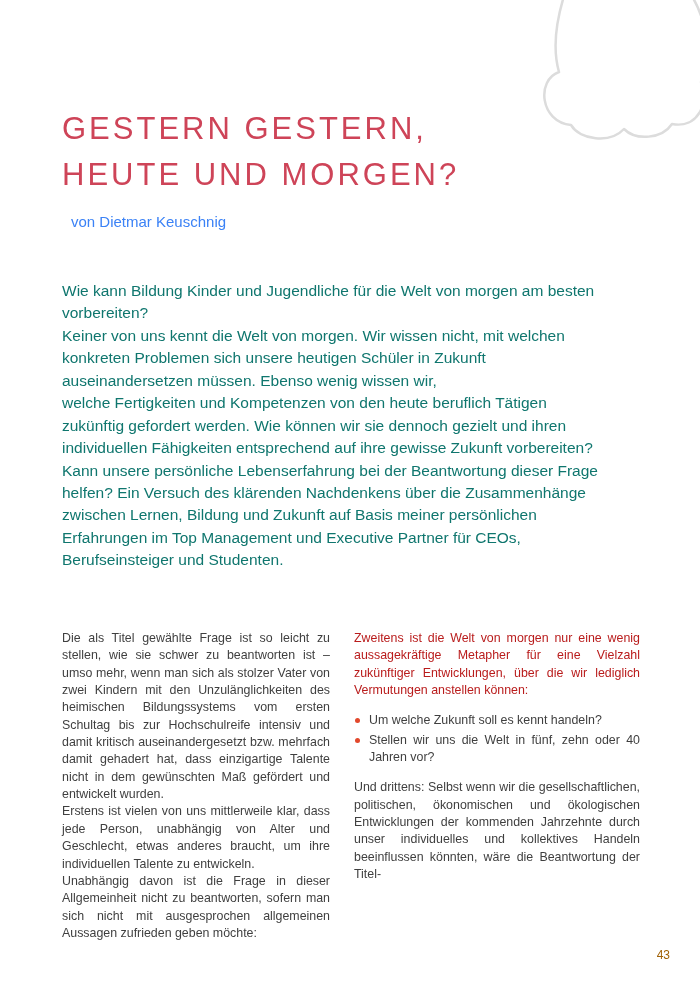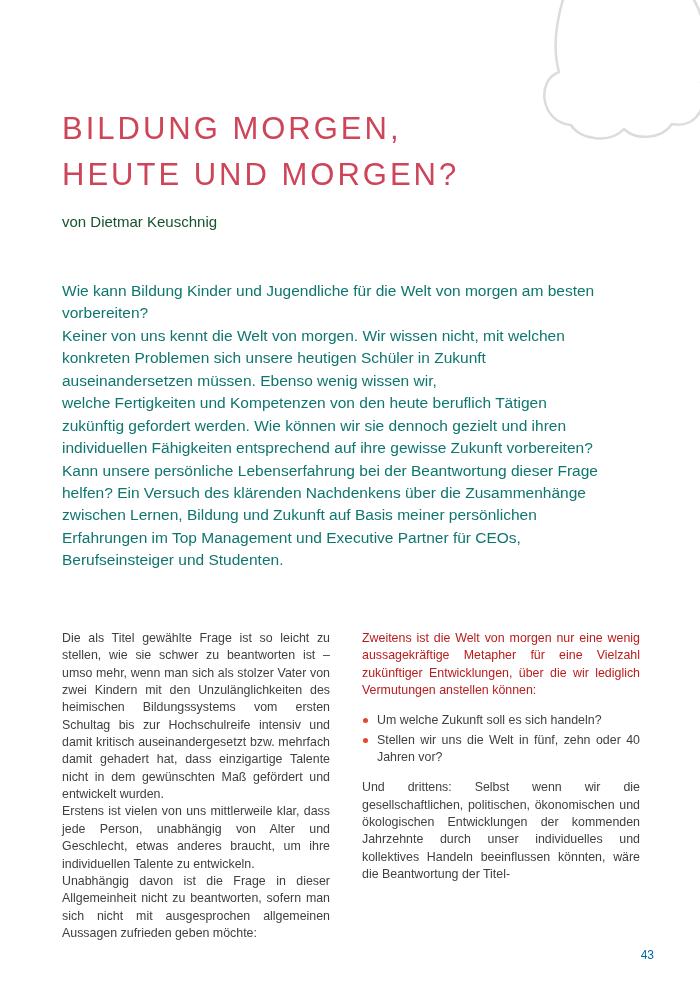--- a/index.html
+++ b/index.html
@@ -38,36 +38,37 @@
     font-size:31px;
     line-height:1.48;
     letter-spacing:3px;
     font-weight:400;
     color:var(--accent, #ce4458);
   }
 
   .byline {
     margin-top:15px;
     font-size:15px;
-    color:#14532d;
+    color:#3b82f6;
+    margin-left:9px;
   }
 
   .intro {
     margin-top:50px;
     width:540px;
     font-size:15.5px;
     line-height:1.45;
     color:#0f766e;
     white-space:pre-line;
   }
 
   .columns {
     margin-top:58px;
     display:flex;
-    gap:32px;
+    gap:24px;
   }
   .col {
     font-size:12.4px;
     line-height:1.4;
     text-align:justify;
     color:#3f3f3f;
     hyphens:auto;
     -webkit-hyphens:auto;
   }
   .col-left  { flex:0 0 268px; }
@@ -93,44 +94,44 @@
   .bullets .dot {
     position:absolute;
     left:1px; top:6px;
     width:5px; height:5px;
     border-radius:50%;
     background:var(--bullet, #e2482c);
   }
 
   .pagenum {
     position:absolute;
-    right:46px; bottom:38px;
+    right:30px; bottom:38px;
     font-size:12px;
-    color:#0369a1;
+    color:#a16207;
   }
 </style>
 </head>
 <body>
 
 <div class="cloud">
   <svg width="172" height="150" viewBox="0 0 172 150" aria-hidden="true">
     <path d="M 40 -16
              C 30 12, 23 44, 31 72
              C 8 80, 12 122, 43 125
              C 52 140, 82 144, 96 129
              C 108 141, 134 139, 144 124
              C 170 129, 182 102, 173 82
              C 187 54, 177 12, 157 -14"></path>
   </svg>
 </div>
 
 <div class="content">
 
   <h1 class="title">
-    <span>BILDUNG MORGEN,</span><br>
+    <span>GESTERN GESTERN,</span><br>
     <span>HEUTE UND MORGEN?</span>
   </h1>
 
   <div class="byline">von Dietmar Keuschnig</div>
 
   <div class="intro">Wie kann Bildung Kinder und Jugendliche für die Welt von morgen am besten vorbereiten?
 Keiner von uns kennt die Welt von morgen. Wir wissen nicht, mit welchen konkreten Problemen sich unsere heutigen Schüler in Zukunft auseinandersetzen müssen. Ebenso wenig wissen wir,
 welche Fertigkeiten und Kompetenzen von den heute beruflich Tätigen zukünftig gefordert werden. Wie können wir sie dennoch gezielt und ihren individuellen Fähigkeiten entsprechend auf ihre gewisse Zukunft vorbereiten? Kann unsere persönliche Lebenserfahrung bei der Beantwortung dieser Frage helfen? Ein Versuch des klärenden Nachdenkens über die Zusammenhänge zwischen Lernen, Bildung und Zukunft auf Basis meiner persönlichen Erfahrungen im Top Management und Executive Partner für CEOs, Berufseinsteiger und Studenten.</div>
 
   <div class="columns">
@@ -140,21 +141,21 @@
       <p>Erstens ist vielen von uns mittlerweile klar, dass jede Person, unabhängig von Alter und Geschlecht, etwas anderes braucht, um ihre individuellen Talente zu entwickeln.</p>
       <p>Unabhängig davon ist die Frage in dieser Allgemeinheit nicht zu beantworten, sofern man sich nicht mit ausgesprochen allgemeinen Aussagen zufrieden geben möchte:</p>
     </div>
 
     <div class="col col-right">
       <p class="lead">Zweitens ist die Welt von morgen nur eine wenig aussagekräftige Metapher für eine Vielzahl zukünftiger Entwicklungen, über die wir lediglich Vermutungen anstellen können:</p>
 
       <ul class="bullets">
         <li>
           <span class="dot"></span>
-          <span>Um welche Zukunft soll es sich handeln?</span>
+          <span>Um welche Zukunft soll es kennt handeln?</span>
         </li>
         <li>
           <span class="dot"></span>
           <span>Stellen wir uns die Welt in fünf, zehn oder 40 Jahren vor?</span>
         </li>
       </ul>
 
       <p>Und drittens: Selbst wenn wir die gesellschaftlichen, politischen, ökonomischen und ökologischen Entwicklungen der kommenden Jahrzehnte durch unser individuelles und kollektives Handeln beeinflussen könnten, wäre die Beantwortung der Titel-</p>
     </div>
 

